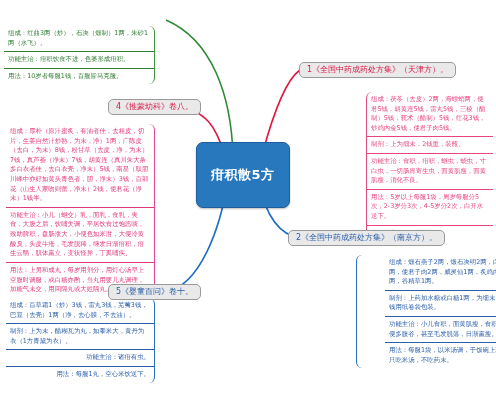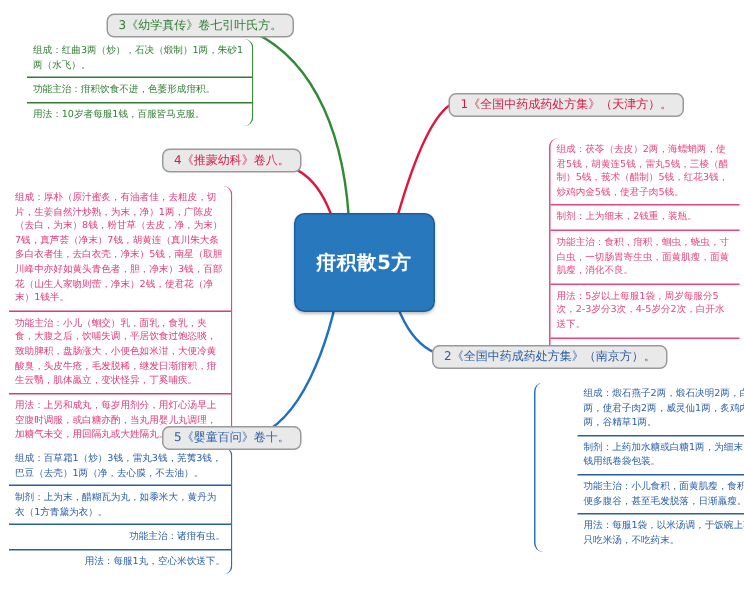--- a/index.html
+++ b/index.html
@@ -88,22 +88,21 @@
 
     <path d="M262,155 C272,118 285,80 300,70" fill="none" stroke="#e0143c" stroke-width="1.6"></path>
 
     <path d="M258,180 C266,218 280,236 301,238" fill="none" stroke="#1f6fc4" stroke-width="1.6"></path>
 
     <path d="M228,180 C220,230 200,285 166,292" fill="none" stroke="#1f6fc4" stroke-width="1.6"></path>
   </svg>
 
   <div class="root-node" style="left:196px;top:142px;">疳积散5方</div>
 
-  <div class="topic green" style="left:71px;top:9px;">3《幼学真传》卷七引叶氏方。</div>
-  <div class="leafgroup green" style="left:18px;top:26px;width:150px;">
+  <div class="leafgroup green" style="left:4px;top:26px;width:150px;">
     <div class="leaf">组成：红曲3两（炒），石决（煅制）1两，朱砂1两（水飞）。</div>
     <div class="leaf">功能主治：疳积饮食不进，色萎形成疳积。</div>
     <div class="leaf">用法：10岁者每服1钱，百服皆马克服。</div>
   </div>
 
   <div class="topic crimson" style="left:108px;top:99px;">4《推蒙幼科》卷八。</div>
   <div class="leafgroup magenta" style="left:6px;top:124px;width:148px;">
     <div class="leaf">组成：厚朴（原汁蜜炙，有油者佳，去粗皮，切片，生姜自然汁炒熟，为末，净）1两，广陈皮（去白，为末）8钱，粉甘草（去皮，净，为末）7钱，真芦荟（净末）7钱，胡黄连（真川朱大条多白衣者佳，去白衣壳，净末）5钱，南星（取胆川峰中亦好如黄头青色者，胆，净末）3钱，百部花（山生人家吻则蕾，净末）2钱，使君花（净末）1钱半。</div>
     <div class="leaf">功能主治：小儿（蛔交）乳，面乳，食乳，夹食，大腹之后，饮哺失调，平居饮食过饱恣啖，致助脾积，盘肠涨大，小便色如米泔，大便冷黄酸臭，头皮牛疮，毛发脱稀，继发日渐疳积，疳生云翳，肌体羸立，变状怪异，丁奚哺疾。</div>
     <div class="leaf">用法：上另和成丸，每岁用剂分，用灯心汤早上空腹时调服，或白糖亦酌，当丸用婴儿丸调理，加糖气未交，用回隔丸或大姓隔丸。</div>

